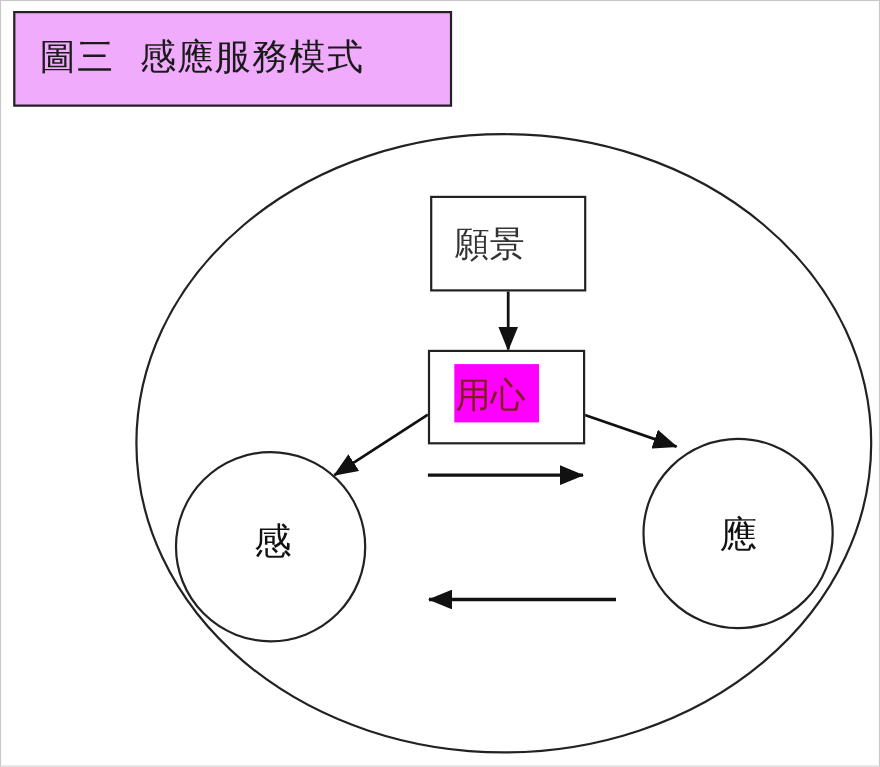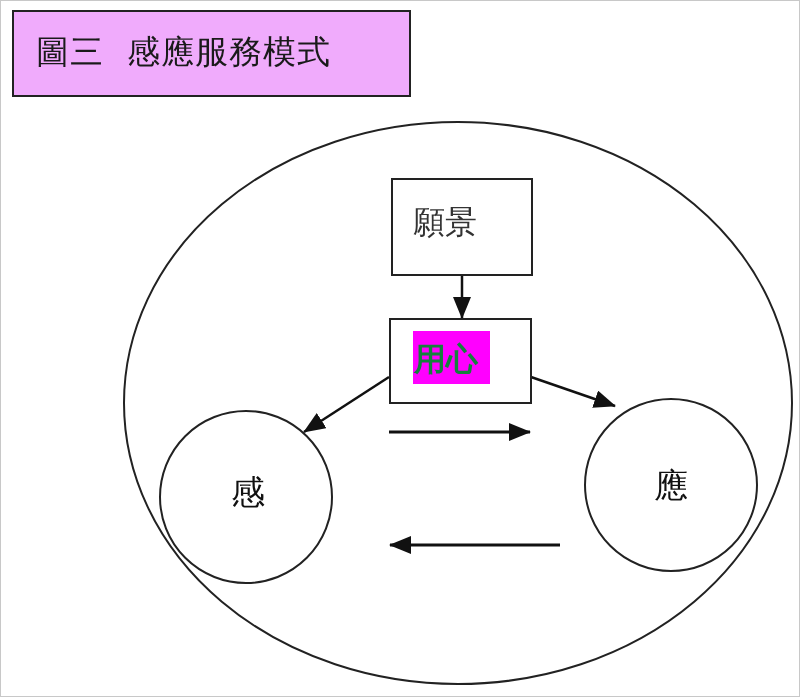--- a/index.html
+++ b/index.html
@@ -94,23 +94,23 @@
 
   <line x1="389" y1="377" x2="304" y2="432" stroke="#111111" stroke-width="2.5" marker-end="url(#arrowhead-lg)"></line>
 
   <line x1="531" y1="377" x2="615" y2="406" stroke="#111111" stroke-width="2.5" marker-end="url(#arrowhead-lg)"></line>
 
   <line x1="389" y1="432" x2="530" y2="432" stroke="#111111" stroke-width="3" marker-end="url(#arrowhead-lg)"></line>
 
   <line x1="560" y1="545" x2="390" y2="545" stroke="#111111" stroke-width="3" marker-end="url(#arrowhead-lg)"></line>
 </svg>
 
-<div class="node-box" style="left:391px; top:178px; width:142px; height:98px;">
+<div class="node-box" style="left:391px; top:178px; width:142px; height:87px;">
   <span class="node-label" style="left:20px; top:21px; color:#333333;">願景</span>
 </div>
 
 <div class="node-box" style="left:389px; top:318px; width:143px; height:86px;">
   <div class="highlight" style="left:22px; top:11px; width:77px; height:53px;"></div>
-  <span class="node-label" style="left:23px; top:18px; color:#15803d;font-weight:bold;">用心</span>
+  <span class="node-label" style="left:23px; top:18px; color:#7f1d1d;">用心</span>
 </div>
 
 <span class="circle-label" style="left:218px; top:470px;">感</span>
 <span class="circle-label" style="left:641px; top:463px;">應</span>
 
 </body></html>

